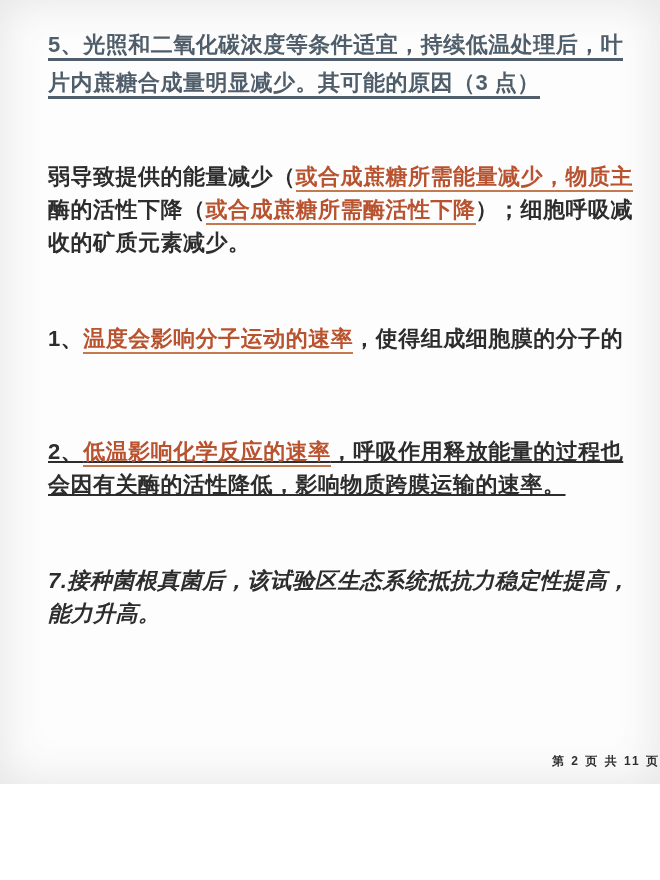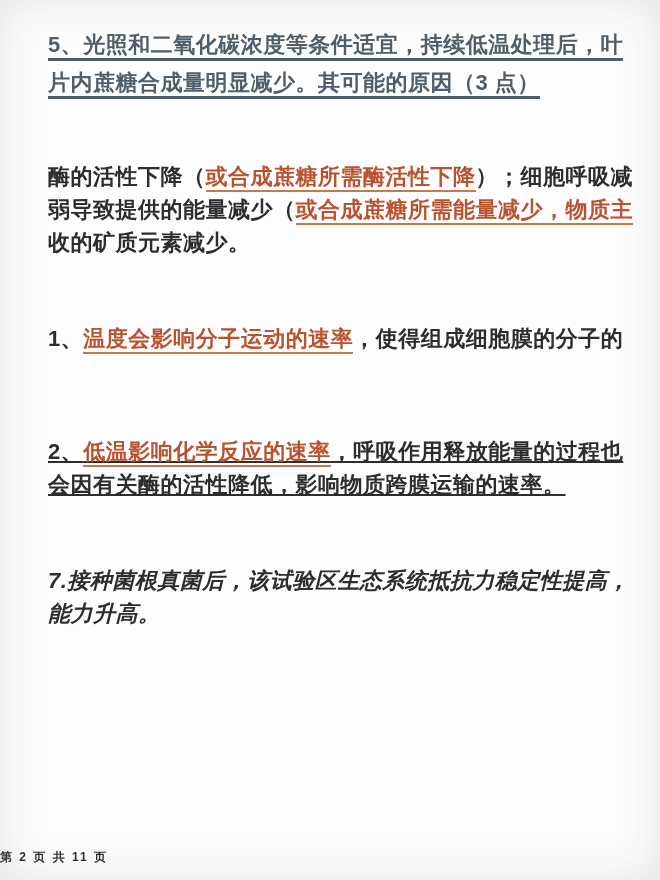--- a/index.html
+++ b/index.html
@@ -10,21 +10,21 @@
     --bg:#fdfdfd;
   }
   *{margin:0;padding:0;box-sizing:border-box;}
   html,body{width:660px;height:880px;}
   body{
     font-family:"Liberation Sans",sans-serif;
     background:#ffffff;
   }
   .page{
     position:relative;
-    width:660px;height:880px;
+    width:660px;height:784px;
     background:var(--bg);
     box-shadow:inset 0 0 46px rgba(70,70,70,0.14);
     overflow:hidden;
     font-weight:700;
   }
   .content{
     padding:26px 48px 0 48px;
   }
   .line{
     white-space:nowrap;
@@ -54,41 +54,41 @@
   }
   .block-q5{margin-bottom:58px;}
   .block-a5{margin-bottom:63px;}
   .block-q6{margin-bottom:60px;}
   .block-a6-1{margin-bottom:80px;}
   .block-a6-2{margin-bottom:63px;text-decoration:underline;}
   .block-q7{margin-bottom:0;font-style:italic;}
   .footer{
     position:absolute;
     left:0;right:0;bottom:14px;
-    text-align:left;
+    text-align:right;
     font-size:12px;
     font-weight:700;
     letter-spacing:2px;
     color:#2f2f2f;
   }
 </style>
 </head>
 <body>
 
 <div class="page">
   <div class="content">
 
     <section class="heading block-q5">
       <div class="line"><span class="u">5、光照和二氧化碳浓度等条件适宜，持续低温处理后，叶</span></div>
       <div class="line"><span class="u">片内蔗糖合成量明显减少。其可能的原因（3 点）</span></div>
     </section>
 
     <section class="bodytext block-a5">
+      <div class="line"><span>弱导致提供的能量减少（</span><span class="accent">或合成蔗糖所需能量减少，物质主</span></div>
       <div class="line"><span>酶的活性下降（</span><span class="accent">或合成蔗糖所需酶活性下降</span><span>）；细胞呼吸减</span></div>
-      <div class="line"><span>弱导致提供的能量减少（</span><span class="accent">或合成蔗糖所需能量减少，物质主</span></div>
       <div class="line"><span>收的矿质元素减少。</span></div>
     </section>
 
 
     <section class="bodytext block-a6-1">
       <div class="line"><span>1、</span><span class="accent">温度会影响分子运动的速率</span><span>，使得组成细胞膜的分子的</span></div>
     </section>
 
     <section class="bodytext block-a6-2">
       <div class="line"><span>2、</span><span class="accent">低温影响化学反应的速率</span><span>，呼吸作用释放能量的过程也</span></div>

